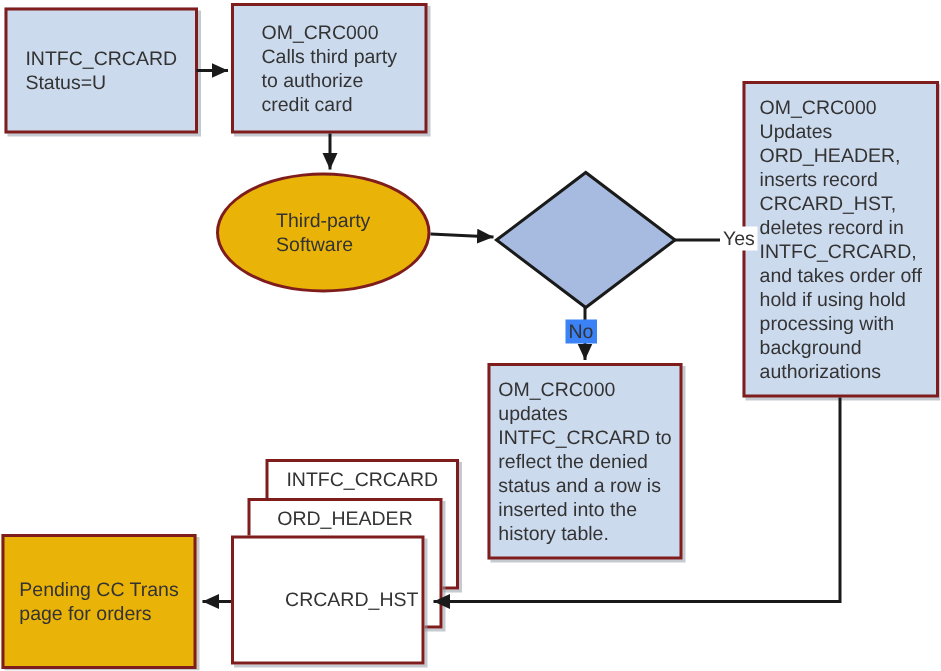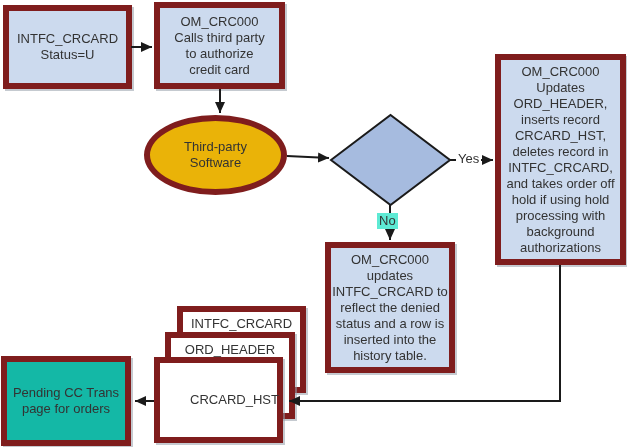--- a/index.html
+++ b/index.html
@@ -10,25 +10,25 @@
     background: #ffffff;
     font-family: "Liberation Sans", sans-serif;
     font-size: 13px;
     line-height: 16px;
     color: #333333;
     overflow: hidden;
   }
   .node {
     position: absolute;
     box-sizing: border-box;
-    border: 6px solid #7f1d1d;
+    border: 2px solid #7f1d1d;
     display: flex;
     align-items: center;
     justify-content: center;
-    text-align: center;
+    text-align: left;
     white-space: pre-line;
     box-shadow: 2px 2px 0 rgba(150,158,170,0.55);
   }
   .n-start     { left: 3px;   top: 5px;   width: 129px; height: 84px; }
   .n-authorize { left: 154px; top: 2px;   width: 131px; height: 87px; }
   .n-ellipse   { left: 144px; top: 115px; width: 143px; height: 80px; border-radius: 50%; box-shadow: none; }
   .n-approved  { left: 495px; top: 54px;  width: 131px; height: 211px; }
   .n-denied    { left: 325px; top: 242px; width: 130px; height: 131px; }
   .n-rec-back  { left: 177px; top: 306px; width: 129px; height: 87px; align-items: flex-start; padding-top: 4px; }
   .n-rec-mid   { left: 165px; top: 332px; width: 130px; height: 87px; align-items: flex-start; padding-top: 4px; }
@@ -41,22 +41,22 @@
   }
   .connector { stroke: #1a1a1a; stroke-width: 2; fill: none; }
   .diamond   { stroke: #1a1a1a; stroke-width: 2; }
   .arrowhead { fill: #1a1a1a; }
   .label {
     position: absolute;
     text-align: center;
     white-space: pre-line;
   }
   .pass-label { left: 331px; top: 115px; width: 119px; height: 90px; display: flex; align-items: center; justify-content: center; }
-  .yes-label  { left: 456px; top: 151px; padding: 0 2px; background: #ffffff; }
-  .no-label   { left: 377px; top: 213px; padding: 0 2px; background: #5eead4; }
+  .yes-label  { left: 480px; top: 151px; padding: 0 2px; background: #ffffff; }
+  .no-label   { left: 377px; top: 213px; padding: 0 2px; background: #3b82f6; }
 </style>
 </head>
 <body>
 
 <div class="canvas">
 
   <div class="node n-start" style="background-color: rgb(204, 218, 238);">INTFC_CRCARD
 Status=U</div>
 
   <div class="node n-authorize" style="background-color: rgb(204, 218, 238);">OM_CRC000
@@ -87,21 +87,21 @@
 status and a row is
 inserted into the
 history table.</div>
 
   <div class="node n-rec-back" style="background-color: rgb(255, 255, 255);">INTFC_CRCARD</div>
 
   <div class="node n-rec-mid" style="background-color: rgb(255, 255, 255);">ORD_HEADER</div>
 
   <div class="node n-rec-front" style="background-color: rgb(255, 255, 255);">CRCARD_HST</div>
 
-  <div class="node n-pending" style="background-color: #14b8a6;">Pending CC Trans
+  <div class="node n-pending" style="background-color: #eab308;">Pending CC Trans
 page for orders</div>
 
   <svg class="overlay" width="627" height="447" viewBox="0 0 627 447" xmlns="http://www.w3.org/2000/svg">
     <defs>
       <marker id="arr" markerUnits="userSpaceOnUse" markerWidth="14" markerHeight="12" refX="11" refY="5" orient="auto">
         <path class="arrowhead" d="M0,0 L11,5 L0,10 Z"></path>
       </marker>
     </defs>
 
     <polygon class="diamond" points="331,160 390.5,115 450,160 390.5,205" fill="#a6bbdf"></polygon>

